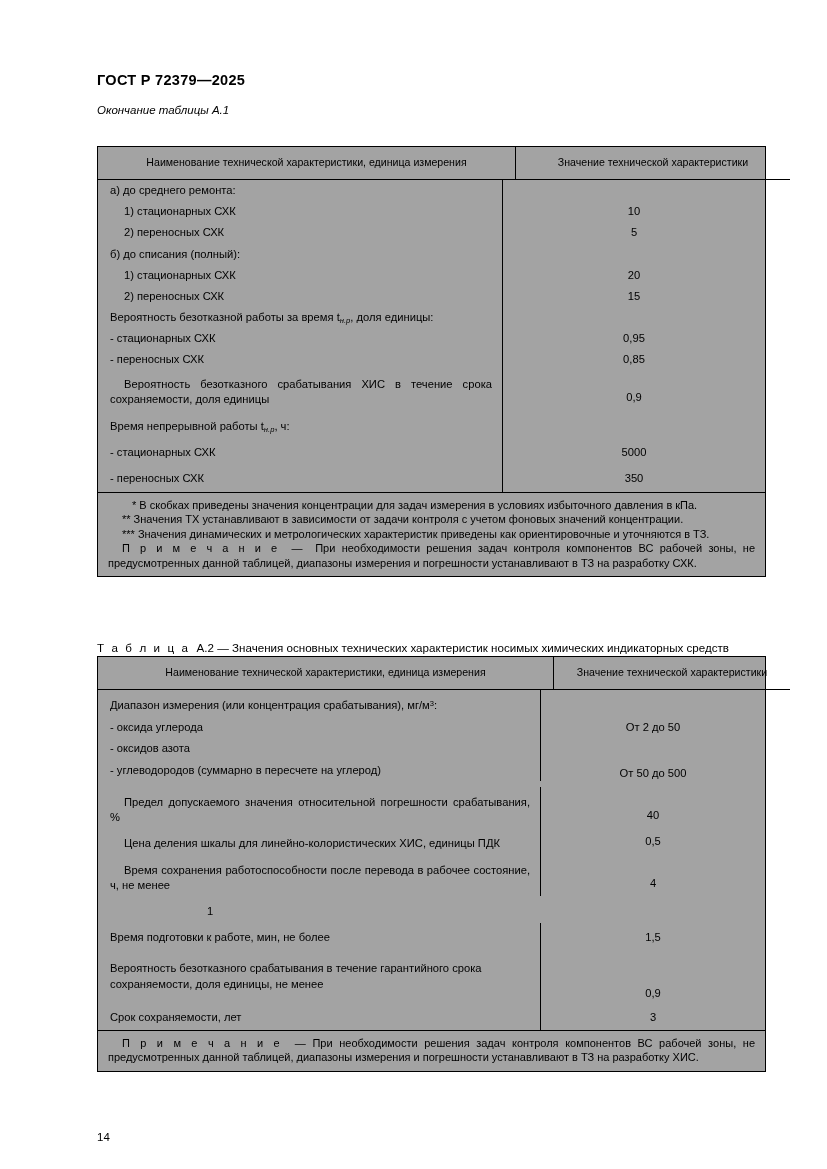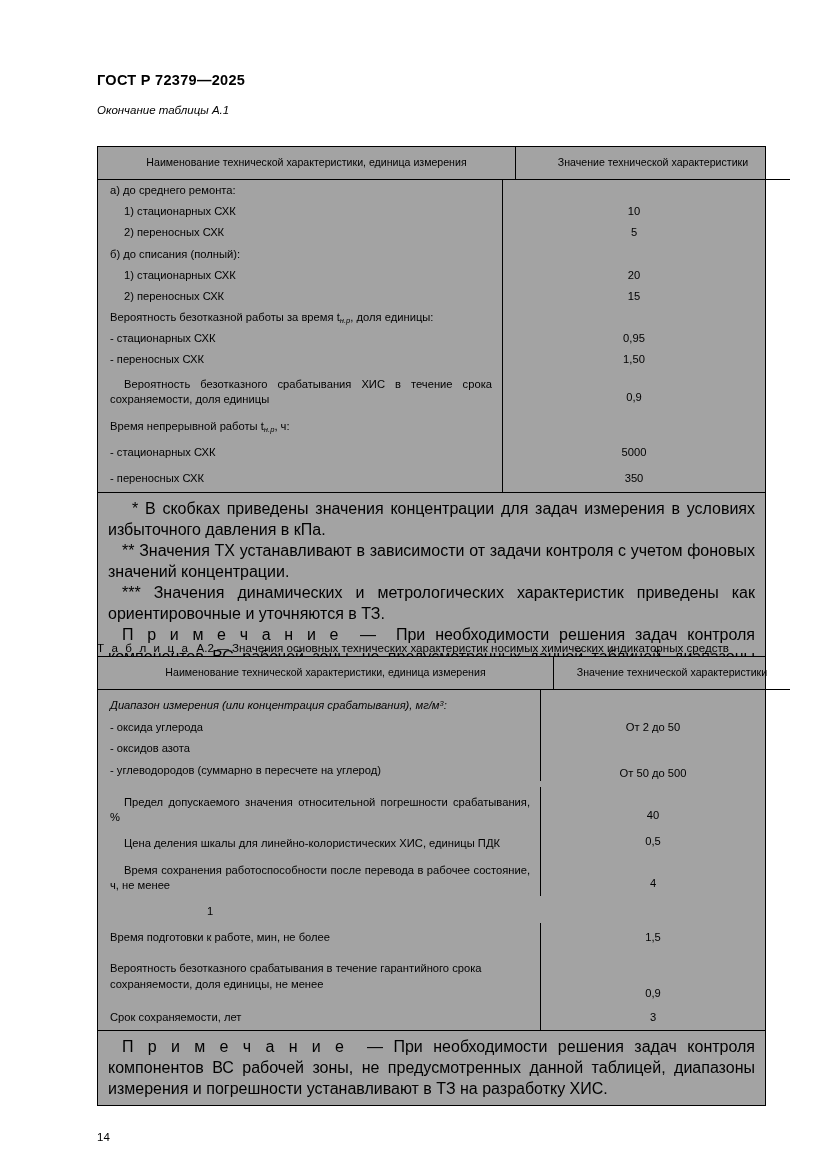--- a/index.html
+++ b/index.html
@@ -129,21 +129,21 @@
     display: flex;
     align-items: flex-end;
     justify-content: center;
     padding-bottom: 5px;
   }
 
   
   .note-block {
     border-top: 1.6px solid #000;
     padding: 5px 10px 6px 10px;
-    font-size: 16px;
+    font-size: 11px;
     line-height: 1.32;
   }
   .note-block p {
     margin: 0;
     text-align: justify;
   }
   .note-indent { text-indent: 24px; }
   .note-indent-sm { text-indent: 14px; }
   .sp-note { letter-spacing: 1.9px; }
 
@@ -223,21 +223,21 @@
         <div class="c2 tight"></div>
       </div>
 
       <div class="datarow">
         <div class="c1 tight">- стационарных СХК</div>
         <div class="c2 tight">0,95</div>
       </div>
 
       <div class="datarow">
         <div class="c1 tight">- переносных СХК</div>
-        <div class="c2 tight">1,50</div>
+        <div class="c2 tight">0,85</div>
       </div>
 
       <div class="datarow bottom">
         <div class="c1 hang just" style="padding-top:7px;padding-bottom:3px;text-indent:14px;">Вероятность безотказного срабатывания ХИС  в течение срока сохраняемости, доля единицы</div>
         <div class="c2">0,9</div>
       </div>
 
       <div class="datarow">
         <div class="c1 pad-lg"><span>Время непрерывной работы t</span><span class="ital"><sub>н.р</sub></span><span>, ч:</span></div>
         <div class="c2 pad-lg"></div>
@@ -273,21 +273,21 @@
           <tr class="thead-row">
         <td class="col-name">Наименование технической характеристики, единица измерения</td>
         <td class="col-val">Значение технической характеристики</td>
       </tr>
     </tbody>
       </table>
 
     <div>
 
       <div class="datarow">
-        <div class="c1" style="padding-top:8px;padding-bottom:4px;font-style:italic;"><span>Диапазон измерения (или концентрация срабатывания), мг/м</span><sup>3</sup><span>:</span></div>
+        <div class="c1" style="padding-top:8px;padding-bottom:4px;"><span>Диапазон измерения (или концентрация срабатывания), мг/м</span><sup>3</sup><span>:</span></div>
         <div class="c2" style="padding-top:8px;padding-bottom:4px;"></div>
       </div>
 
       <div class="datarow">
         <div class="c1 tight hang">- оксида углерода</div>
         <div class="c2 tight">От 2 до 50</div>
       </div>
 
       <div class="datarow">
         <div class="c1 tight hang" style="padding-top:6px;padding-bottom:6px;">- оксидов азота</div>

